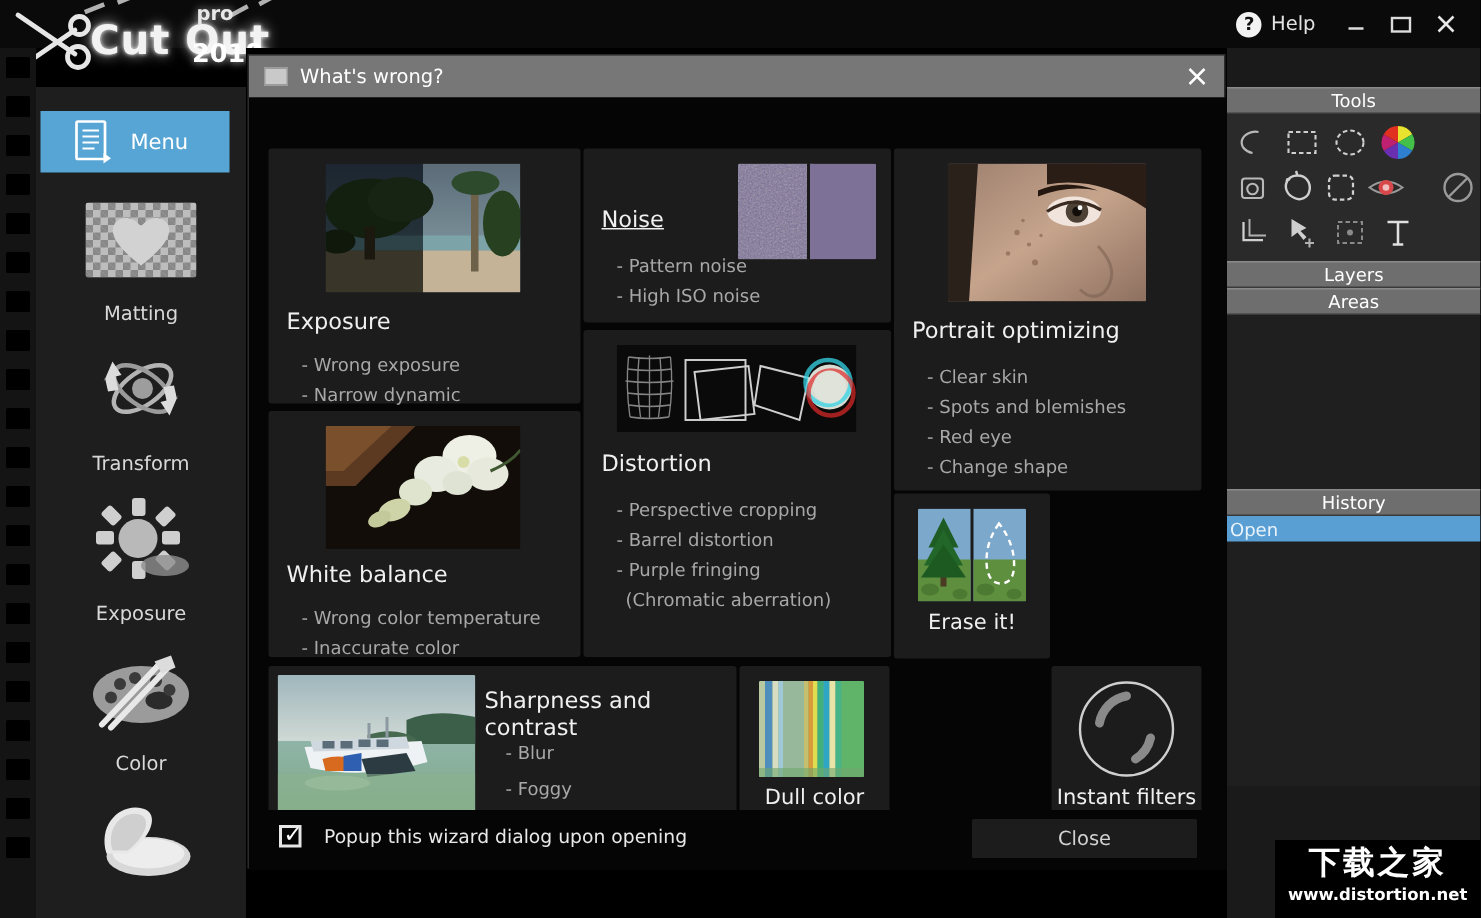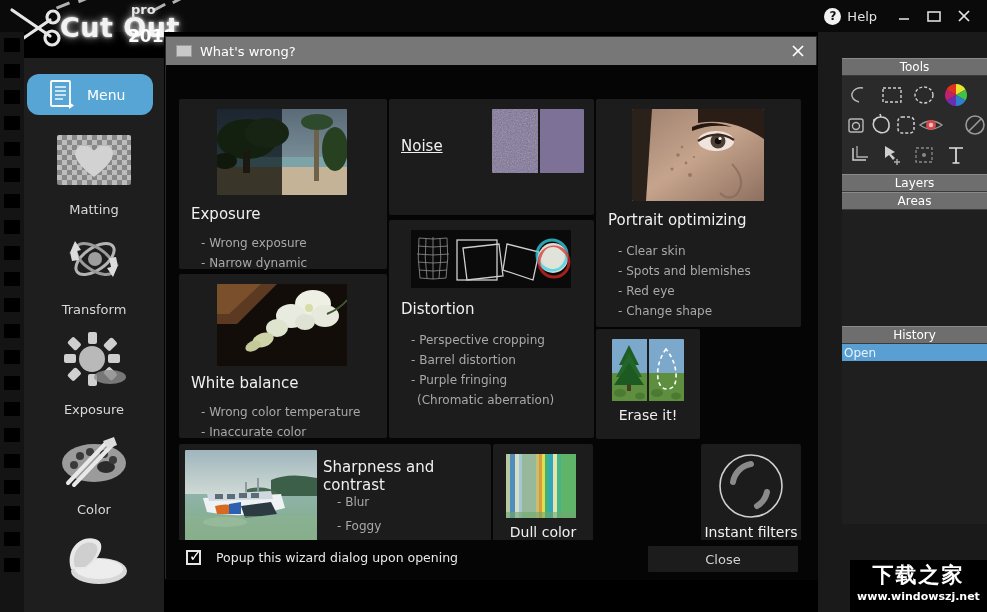--- a/index.html
+++ b/index.html
@@ -46,21 +46,21 @@
   .wbtn svg { display: block; }
 
   
   .filmstrip { position: absolute; left: 0; top: 32px; width: 24px; height: 580px; background: #141414; }
   .sprocket { position: absolute; left: 4px; width: 16px; height: 14px; background: #000; border-radius: 1px; }
 
   
   .sidebar { position: absolute; left: 24px; top: 58px; width: 140px; height: 554px; background: #1e1e1e; }
   .menu-btn {
     position: absolute; left: 3px; top: 16px; width: 126px; height: 41px;
-    background: #57a5d4; border-radius: 12px; display: flex; align-items: center; cursor: pointer;
+    background: #57a5d4; border-radius: 0; display: flex; align-items: center; cursor: pointer;
   }
   .menu-icon { margin-left: 22px; width: 26px; height: 30px; position: relative; }
   .menu-label { color: #fff; font-size: 14px; margin-left: 12px; }
   .side-item { position: absolute; left: 0; width: 140px; text-align: center; cursor: pointer; }
   .side-thumb { height: 72px; display: flex; align-items: center; justify-content: center; }
   .side-label { color: #d8d8d8; font-size: 13px; margin-top: 6px; }
 
   
   .checker {
     width: 74px; height: 50px;
@@ -93,21 +93,21 @@
   .chk-box { width: 15px; height: 15px; border: 2px solid #e6e6e6; position: relative; }
   .chk-mark { position: absolute; left: 1px; top: -3px; color: #fff; font-size: 15px; line-height: 15px; }
   .chk-label { color: #e8e8e8; font-size: 12.5px; margin-left: 15px; }
   .close-btn {
     position: absolute; right: 20px; top: 6px; width: 150px; height: 26px;
     background: #1c1c1c; color: #d2d2d2; font-size: 13px;
     display: flex; align-items: center; justify-content: center; cursor: pointer; border-radius: 1px;
   }
 
   
-  .rightpanel { position: absolute; left: 818px; top: 32px; width: 169px; height: 580px; background: #1a1a1a; padding-left: 24px; }
+  .rightpanel { position: absolute; left: 818px; top: 32px; width: 169px; height: 580px; background: #1a1a1a; }
   .panel-head {
     height: 18px; background: #6e6e6e; color: #ffffff; font-size: 12px;
     display: flex; align-items: center; justify-content: center;
     border-top: 1px solid #8a8a8a; border-bottom: 1px solid #3a3a3a;
   }
   .tool-grid { background: #2a2a2a; padding: 4px 0 4px 2px; }
   .tool-row { display: flex; align-items: center; height: 30px; }
   .tool-cell { width: 32px; height: 28px; display: flex; align-items: center; justify-content: center; cursor: pointer; }
   .panel-body { background: #1f1f1f; }
   .history-item { height: 17px; background: #5a9fd4; color: #e9f3fb; font-size: 12px; display: flex; align-items: center; padding-left: 2px; cursor: pointer; }
@@ -371,20 +371,24 @@
                   <feColorMatrix type="saturate" values="0.2"></feColorMatrix>
                 </filter>
             </defs>
             <rect x="0" y="0" width="46" height="64" fill="#7b6f96"></rect>
             <rect x="0" y="0" width="46" height="64" filter="url(#nz)" opacity="0.55"></rect>
             <rect x="48" y="0" width="44" height="64" fill="#7d7198"></rect>
             <line x1="47" y1="0" x2="47" y2="64" stroke="#1a1a1a" stroke-width="2"></line>
           </svg>
         </div>
         <div class="card-title" style="position:absolute; left:12px; top:38px;text-decoration:underline;">Noise</div>
+        <div class="card-bullets" style="position:absolute; left:12px; top:62px;">
+          <div class="bullet">- Pattern noise</div>
+          <div class="bullet">- High ISO noise</div>
+        </div>
       </div>
 
       <div class="card" style="left:223px; top:155px; width:205px; height:218px;">
         <div class="thumb" style="position:absolute; left:22px; top:10px; width:160px; height:58px;">
           <svg width="160" height="58" viewBox="0 0 160 58">
             <rect width="160" height="58" fill="#0a0a0a"></rect>
             <g stroke="#9a9a9a" stroke-width="0.9" fill="none" opacity="0.85">
               <path d="M8 8 Q22 10 36 8"></path>
                 <path d="M7 16 Q22 18 37 16"></path>
                 <path d="M6 24 Q22 26 38 24"></path>
@@ -665,16 +669,16 @@
     <div class="panel-body" style="height:116px;"></div>
 
     <div class="panel-head">History</div>
     <div class="panel-body" style="height:180px;">
       <div class="history-item">Open</div>
     </div>
   </div>
 
   <div class="watermark">
     <div class="wm-cn">下载之家</div>
-    <div class="wm-url">www.windowszj.net</div>
+    <div class="wm-url">www.distortion.net</div>
   </div>
 
 </div>
 
 </body></html>

